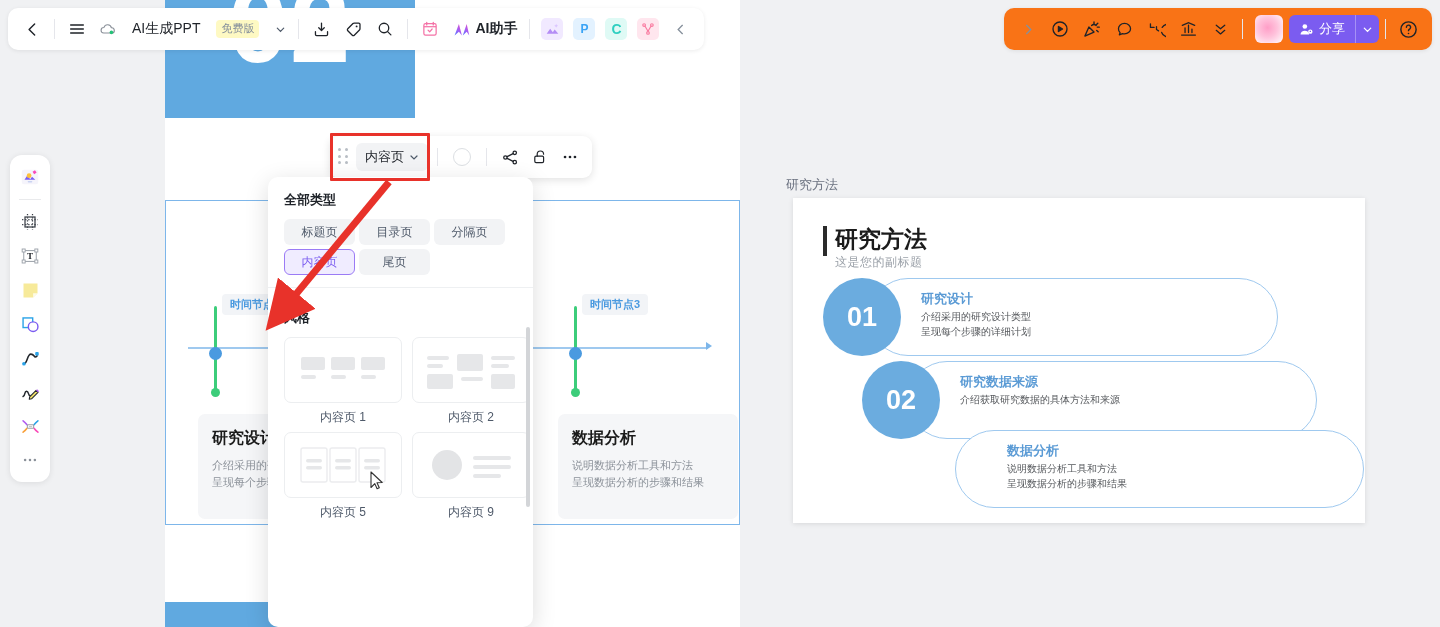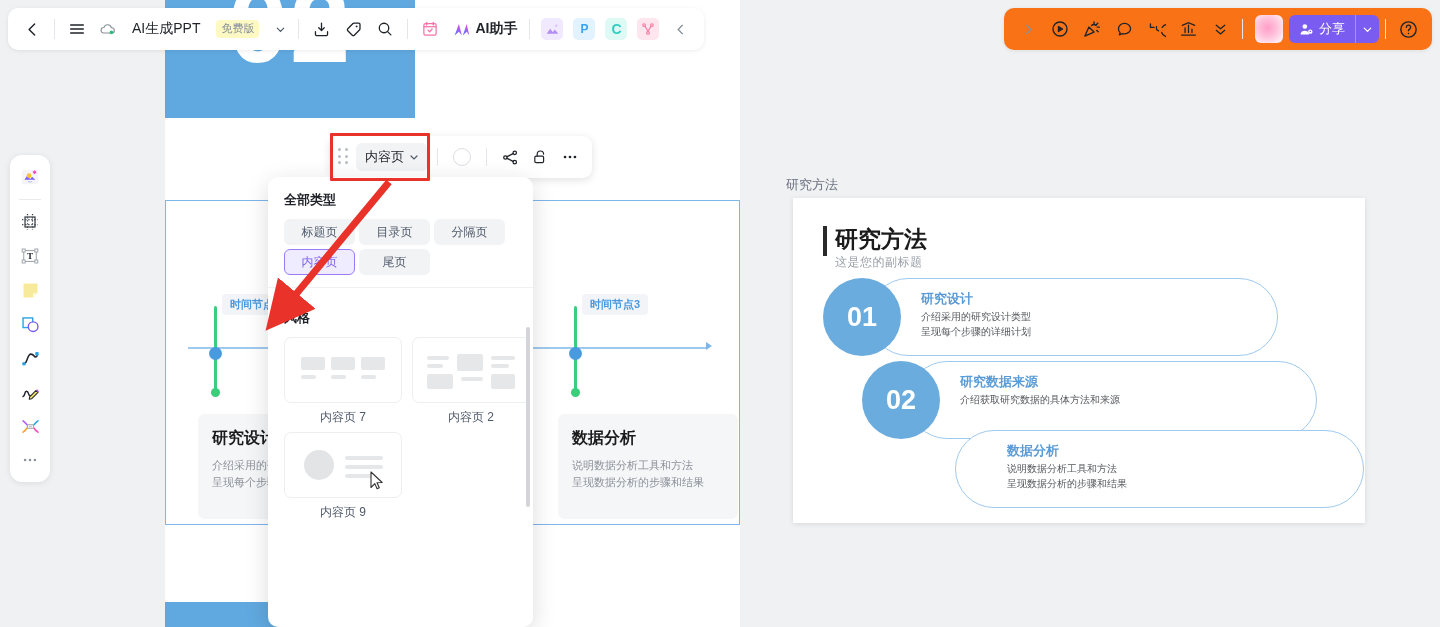--- a/index.html
+++ b/index.html
@@ -297,41 +297,57 @@
         <div class="thumb">
           <svg width="100" height="46" viewBox="0 0 100 46">
             <rect class="sk" x="8" y="10" width="24" height="13" rx="2" fill="#e6e7e9"></rect>
             <rect class="sk" x="38" y="10" width="24" height="13" rx="2" fill="#e6e7e9"></rect>
             <rect class="sk" x="68" y="10" width="24" height="13" rx="2" fill="#e6e7e9"></rect>
             <rect class="sk" x="8" y="28" width="15" height="4" rx="2" fill="#e6e7e9"></rect>
             <rect class="sk" x="38" y="28" width="15" height="4" rx="2" fill="#e6e7e9"></rect>
             <rect class="sk" x="68" y="28" width="15" height="4" rx="2" fill="#e6e7e9"></rect>
           </svg>
         </div>
-        <div class="thumb-label">内容页 7</div>
+        <div class="thumb-label">内容页 1</div>
       </div>
 
       <div class="thumb-wrap">
         <div class="thumb">
           <svg width="100" height="46" viewBox="0 0 100 46">
             <rect x="6" y="9" width="22" height="4" rx="2" fill="#e6e7e9"></rect>
             <rect x="6" y="17" width="16" height="4" rx="2" fill="#e6e7e9"></rect>
             <rect x="36" y="7" width="26" height="17" rx="2" fill="#e6e7e9"></rect>
             <rect x="70" y="9" width="24" height="4" rx="2" fill="#e6e7e9"></rect>
             <rect x="70" y="17" width="18" height="4" rx="2" fill="#e6e7e9"></rect>
             <rect x="6" y="27" width="26" height="15" rx="2" fill="#e6e7e9"></rect>
             <rect x="40" y="30" width="22" height="4" rx="2" fill="#e6e7e9"></rect>
             <rect x="70" y="27" width="24" height="15" rx="2" fill="#e6e7e9"></rect>
           </svg>
         </div>
         <div class="thumb-label">内容页 2</div>
       </div>
 
 
 
+      <div class="thumb-wrap">
+        <div class="thumb">
+          <svg width="100" height="46" viewBox="0 0 100 46">
+            <rect x="8" y="6" width="26" height="34" rx="2" fill="none" stroke="#ebecee" stroke-width="1.4"></rect>
+            <rect x="37" y="6" width="26" height="34" rx="2" fill="none" stroke="#ebecee" stroke-width="1.4"></rect>
+            <rect x="66" y="6" width="26" height="34" rx="2" fill="none" stroke="#ebecee" stroke-width="1.4"></rect>
+            <rect x="13" y="17" width="16" height="3.4" rx="1.7" fill="#e6e7e9"></rect>
+            <rect x="13" y="24" width="16" height="3.4" rx="1.7" fill="#e6e7e9"></rect>
+            <rect x="42" y="17" width="16" height="3.4" rx="1.7" fill="#e6e7e9"></rect>
+            <rect x="42" y="24" width="16" height="3.4" rx="1.7" fill="#e6e7e9"></rect>
+            <rect x="71" y="17" width="16" height="3.4" rx="1.7" fill="#e6e7e9"></rect>
+            <rect x="71" y="24" width="16" height="3.4" rx="1.7" fill="#e6e7e9"></rect>
+          </svg>
+        </div>
+        <div class="thumb-label">内容页 5</div>
+      </div>
 
       <div class="thumb-wrap">
         <div class="thumb">
           <svg width="100" height="46" viewBox="0 0 100 46">
             <circle cx="26" cy="23" r="15" fill="#e3e4e6"></circle>
             <rect x="52" y="14" width="38" height="4" rx="2" fill="#e6e7e9"></rect>
             <rect x="52" y="23" width="38" height="4" rx="2" fill="#e6e7e9"></rect>
             <rect x="52" y="32" width="28" height="4" rx="2" fill="#e6e7e9"></rect>
           </svg>
         </div>

